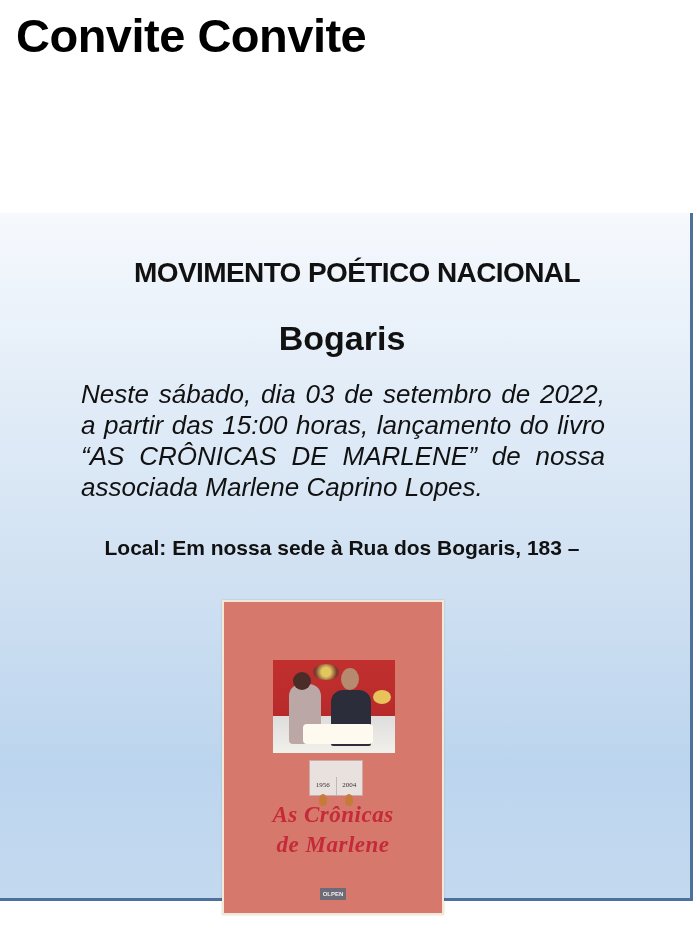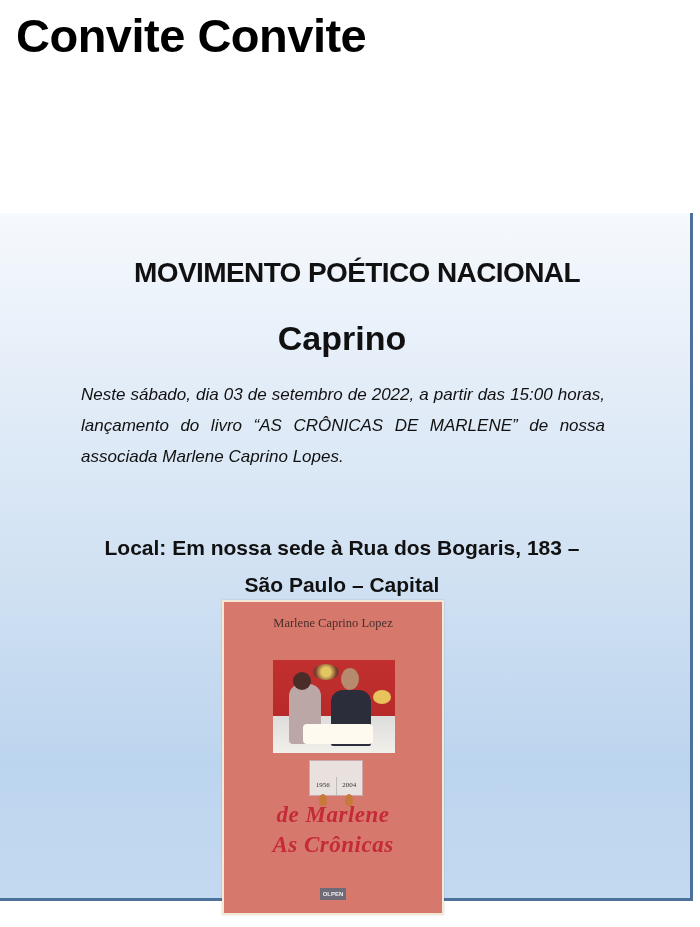--- a/index.html
+++ b/index.html
@@ -22,21 +22,21 @@
       position:absolute; left:15px; width:684px; top:44px; text-align:center;
       font-family:"Liberation Sans", sans-serif; font-weight:bold; font-size:28px;
       letter-spacing:-0.6px; color:#111;
     }
     .flyer-convite {
       position:absolute; left:0; width:684px; top:106px; text-align:center;
       font-family:"Liberation Sans", sans-serif; font-weight:bold; font-size:34px; color:#111;
     }
     .flyer-body {
       position:absolute; left:81px; width:524px; top:166px;
-      font-family:"Liberation Sans", sans-serif; font-style:italic; font-size:17px;
+      font-family:"Liberation Sans", sans-serif; font-style:italic; font-size:26px;
       line-height:31px; text-align:justify; color:#111;
       text-align-last:left;
     }
     .flyer-local {
       position:absolute; left:0; width:684px; top:316px; text-align:center;
       font-family:"Liberation Sans", sans-serif; font-weight:bold; font-size:21px;
       line-height:37px; color:#111;
     }
     .book {
       position:absolute; left:222px; top:600px; width:222px; height:315px;
@@ -105,41 +105,39 @@
       font-size:6px; font-weight:bold; text-align:center; line-height:12px;
     }
   </style>
 </head>
 <body>
 
 <div class="page-title">Convite Convite</div>
 
 <div class="flyer">
   <div class="flyer-heading">MOVIMENTO POÉTICO NACIONAL</div>
-  <div class="flyer-convite">Caprino</div>
+  <div class="flyer-convite">Bogaris</div>
   <div class="flyer-body">Neste sábado, dia 03 de setembro de 2022, a partir das 15:00 horas, lançamento do livro “AS CRÔNICAS DE MARLENE” de nossa associada Marlene Caprino Lopes.</div>
   <div class="flyer-local">
     <div>Local: Em nossa sede à Rua dos Bogaris, 183 –</div>
-    <div>São Paulo – Capital</div>
   </div>
 </div>
 
 <div class="book">
-  <div class="book-author">Marlene Caprino Lopez</div>
   <div class="book-photo">
     <div class="flowers"></div>
     <div class="flowers2"></div>
     <div class="woman"></div>
     <div class="woman-head"></div>
     <div class="man"></div>
     <div class="man-head"></div>
     <div class="cake"></div>
   </div>
   <div class="book-years">
     <span>1956</span>
     <span>2004</span>
   </div>
   <div class="book-title">
+    <div>As Crônicas</div>
     <div>de Marlene</div>
-    <div>As Crônicas</div>
   </div>
   <div class="book-publisher">OLPEN</div>
 </div>
 
 </body></html>

